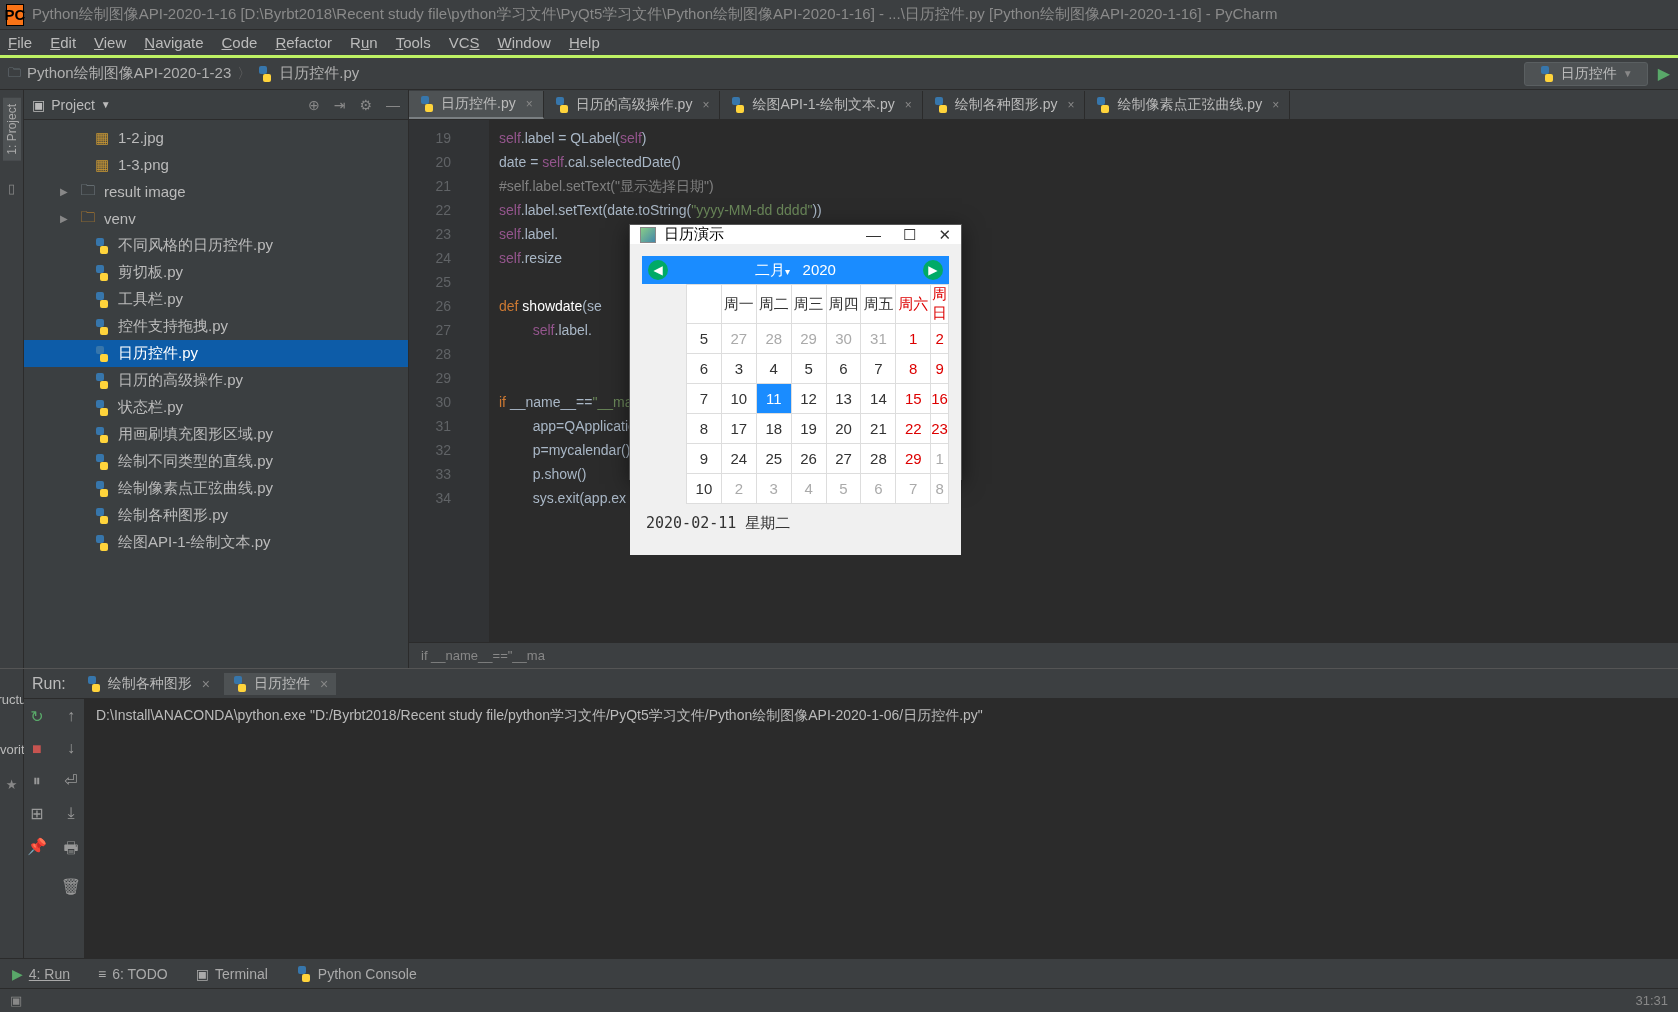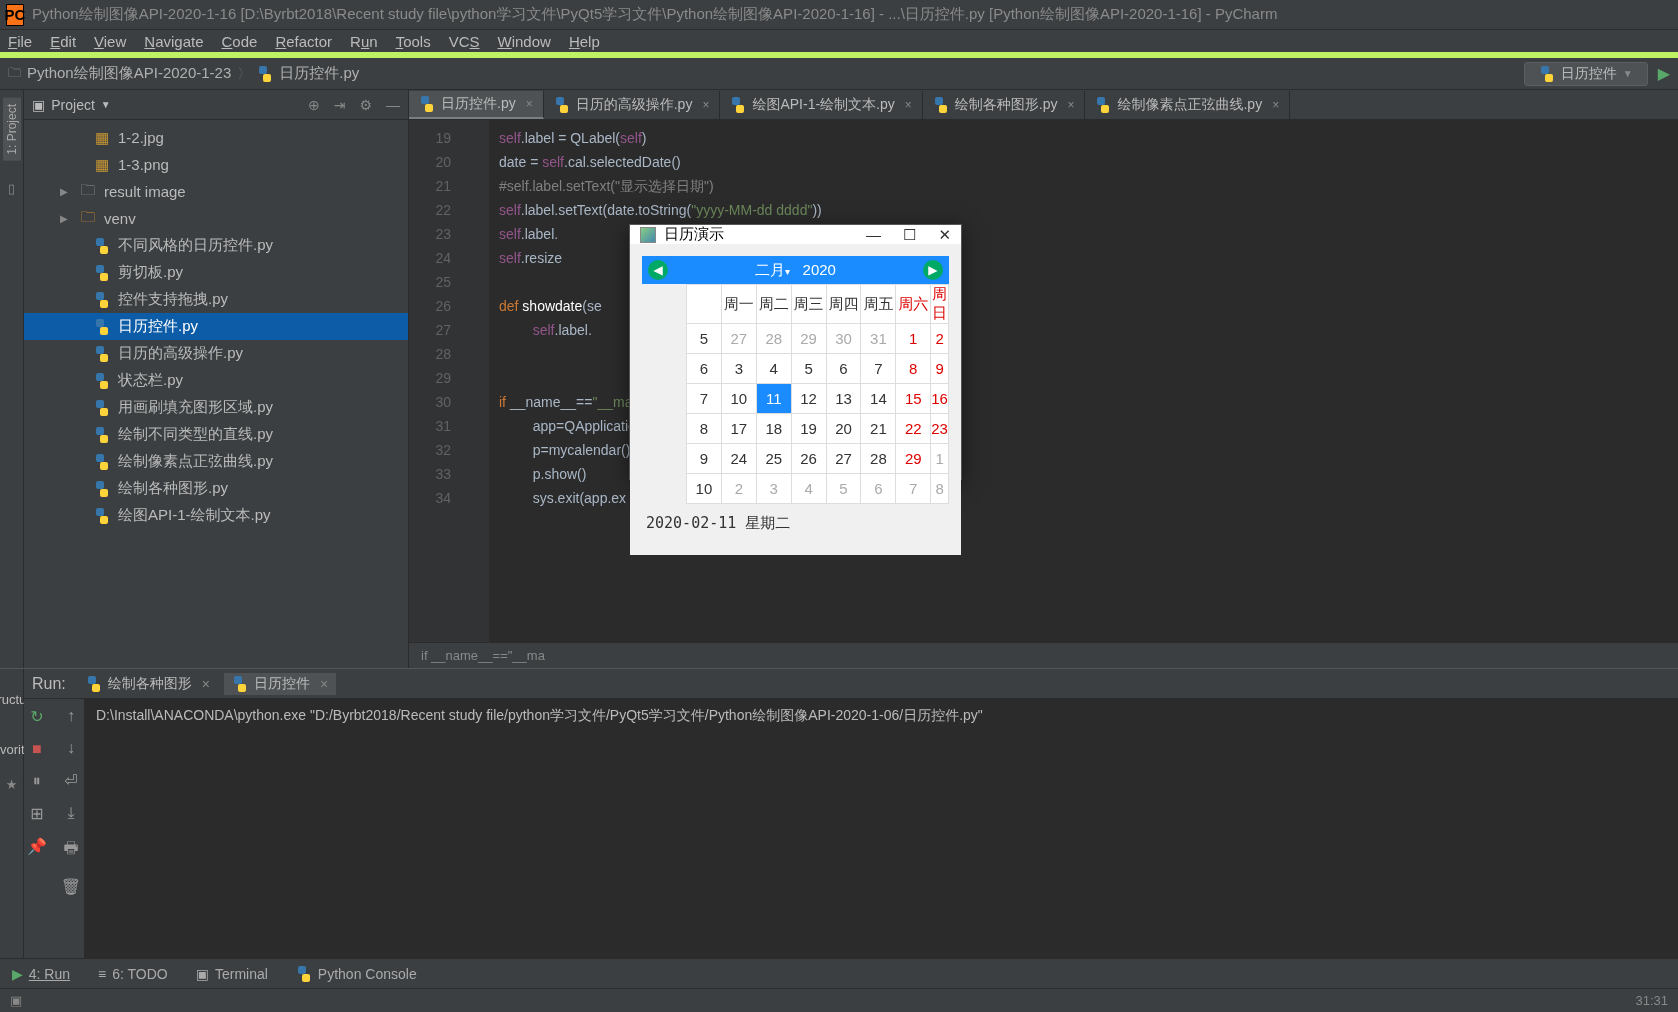--- a/index.html
+++ b/index.html
@@ -1,19 +1,19 @@
 <!DOCTYPE html>
 <html><head>
 <meta charset="utf-8">
 <style>
 * { margin:0; padding:0; box-sizing:border-box; font-family:"Segoe UI",Arial,sans-serif; }
 body { background:#3c3f41; color:#bbb; font-size:13px; width:1678px; height:1012px; overflow:hidden; position:relative; }
 .titlebar { height:30px; background:#3c3f41; display:flex; align-items:center; padding:0 6px; color:#8a8a8a; font-size:15px; border-bottom:1px solid #2b2b2b; }
 .titlebar .pc-icon { width:18px; height:22px; background:#f97316; border:1px solid #000; margin-right:8px; display:flex; align-items:center; justify-content:center; font-size:15px; font-weight:bold; color:#000; }
-.menubar { height:28px; background:#3c3f41; display:flex; align-items:center; padding:0 8px; gap:18px; border-bottom:6px solid #bef264; }
+.menubar { height:28px; background:#3c3f41; display:flex; align-items:center; padding:0 8px; gap:18px; border-bottom:3px solid #bef264; }
 .menubar span { color:#bbb; font-size:15px; }
 .menubar span u { text-decoration:underline; }
 .navbar { height:32px; background:#3c3f41; display:flex; align-items:center; padding:0 8px; border-bottom:1px solid #2b2b2b; justify-content:space-between; }
 .navbar-left { display:flex; align-items:center; gap:6px; }
 .navbar-left .folder-icon { color:#87939a; }
 .navbar-left .crumb { color:#b0b0b0; font-size:15px; }
 .navbar-left .sep { color:#666; font-size:14px; }
 .navbar-right { display:flex; align-items:center; gap:10px; }
 .target-btn { background:#4e5254; border:1px solid #5a5f61; border-radius:3px; padding:2px 14px; display:flex; align-items:center; gap:6px; font-size:14px; color:#bbb; }
 .play-icon { color:#59a869; font-size:16px; }
@@ -173,20 +173,25 @@
           <span>不同风格的日历控件.py</span>
         </div>
         <div class="tree-item">
           <span class="arrow"></span>
           <span class="py-icon"></span>
           <span>剪切板.py</span>
         </div>
         <div class="tree-item">
           <span class="arrow"></span>
           <span class="py-icon"></span>
+          <span>工具栏.py</span>
+        </div>
+        <div class="tree-item">
+          <span class="arrow"></span>
+          <span class="py-icon"></span>
           <span>控件支持拖拽.py</span>
         </div>
         <div class="tree-item selected">
           <span class="arrow"></span>
           <span class="py-icon"></span>
           <span>日历控件.py</span>
         </div>
         <div class="tree-item">
           <span class="arrow"></span>
           <span class="py-icon"></span>

